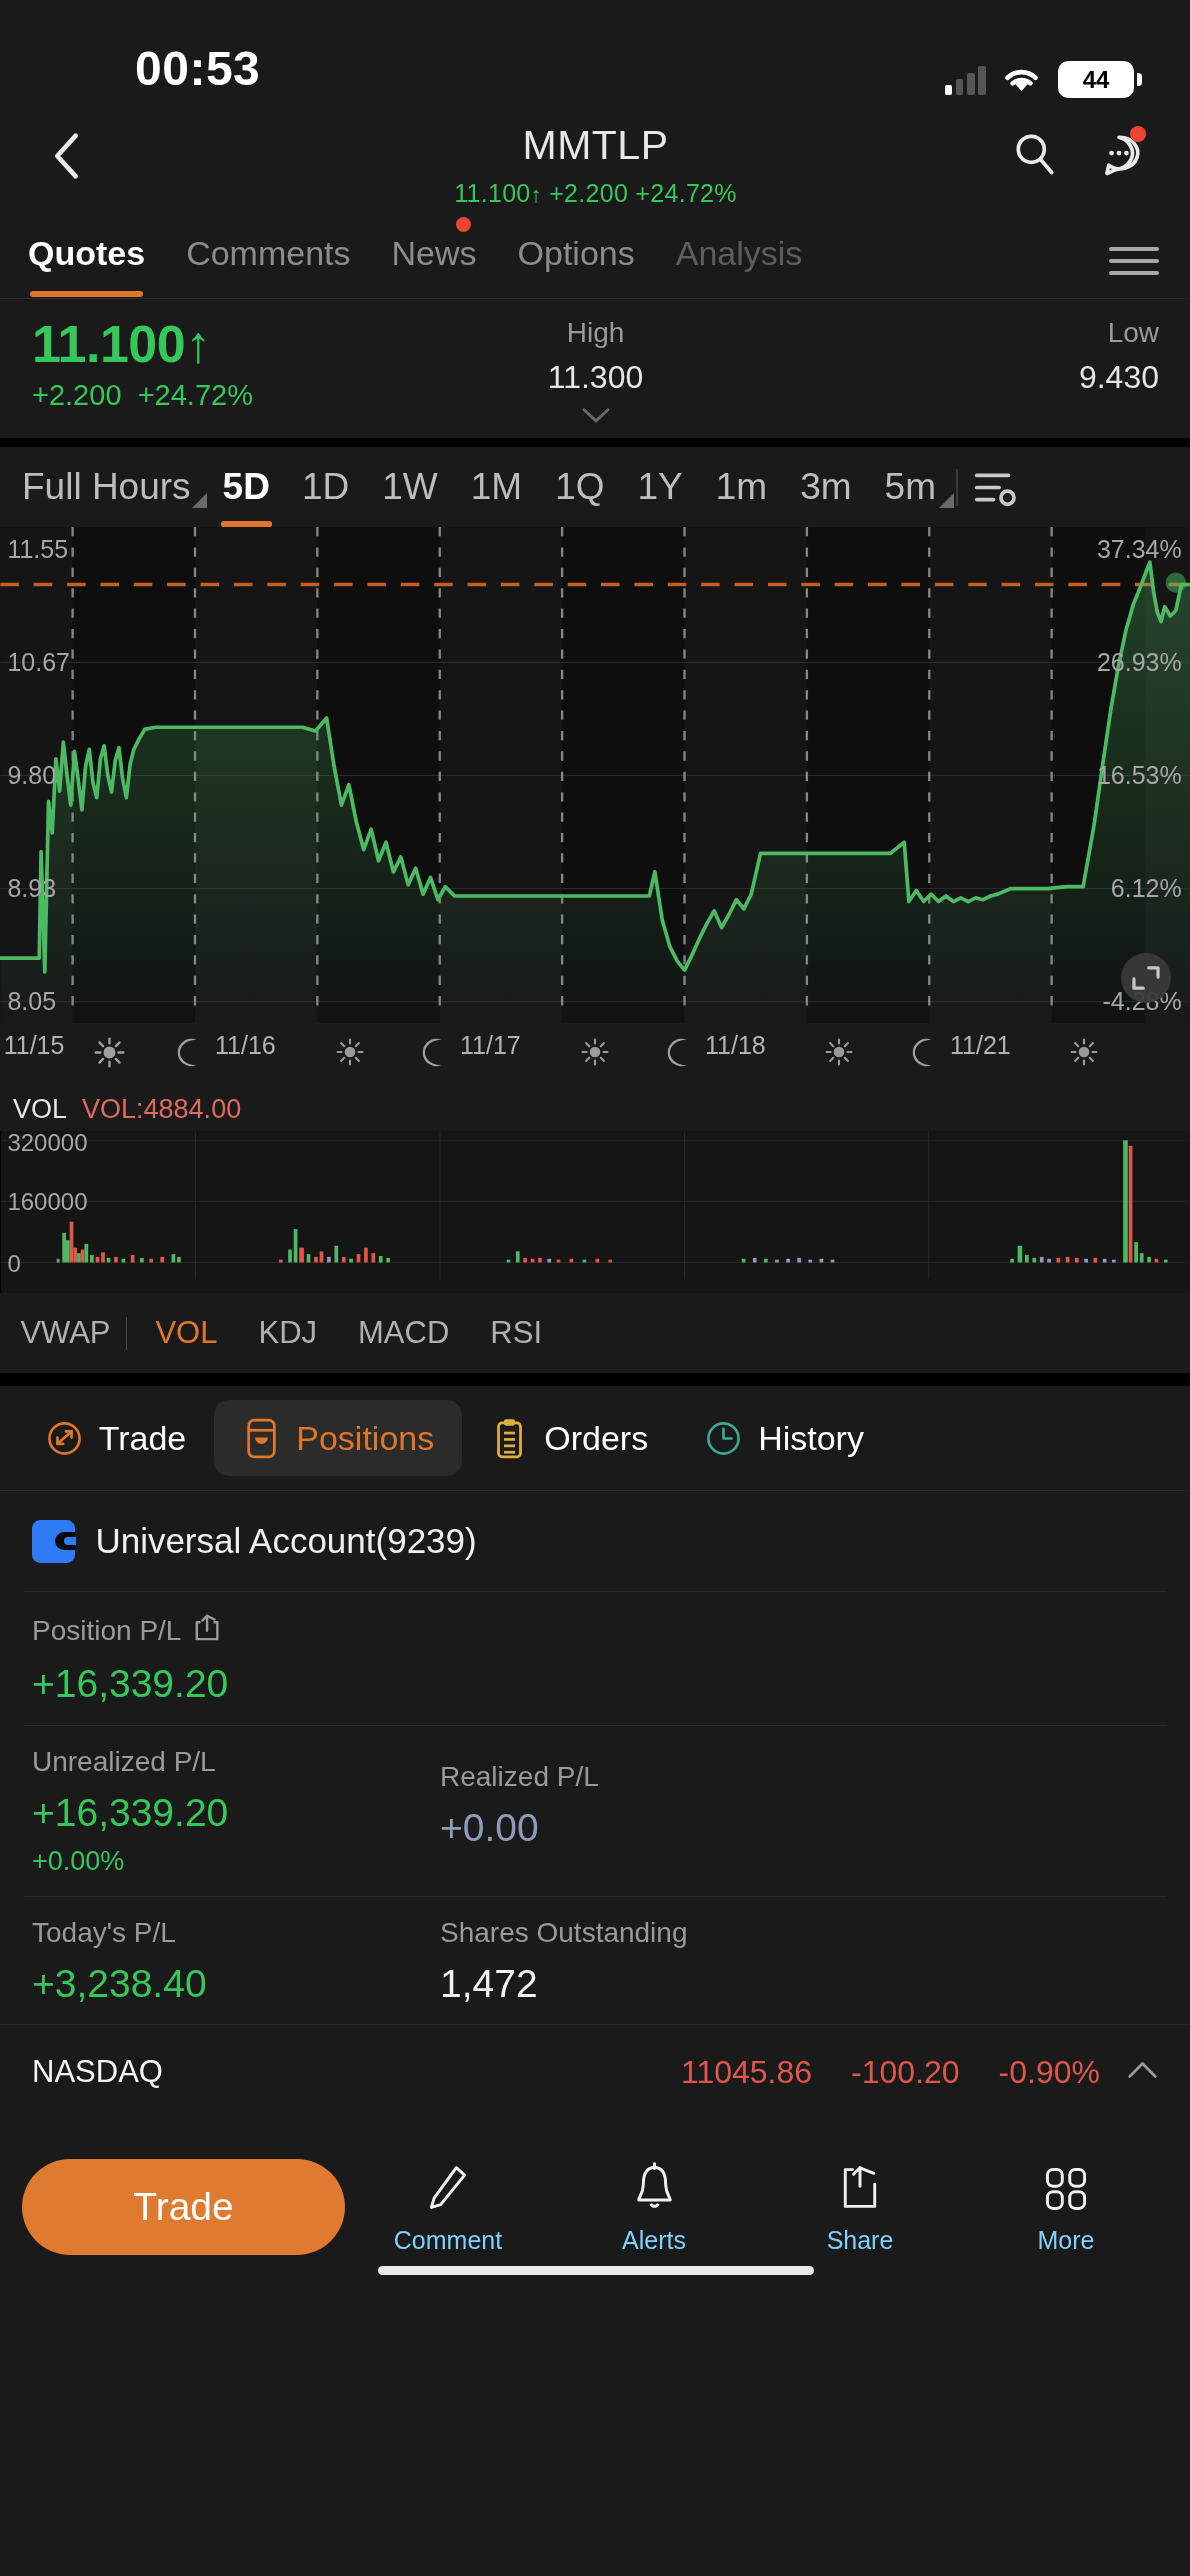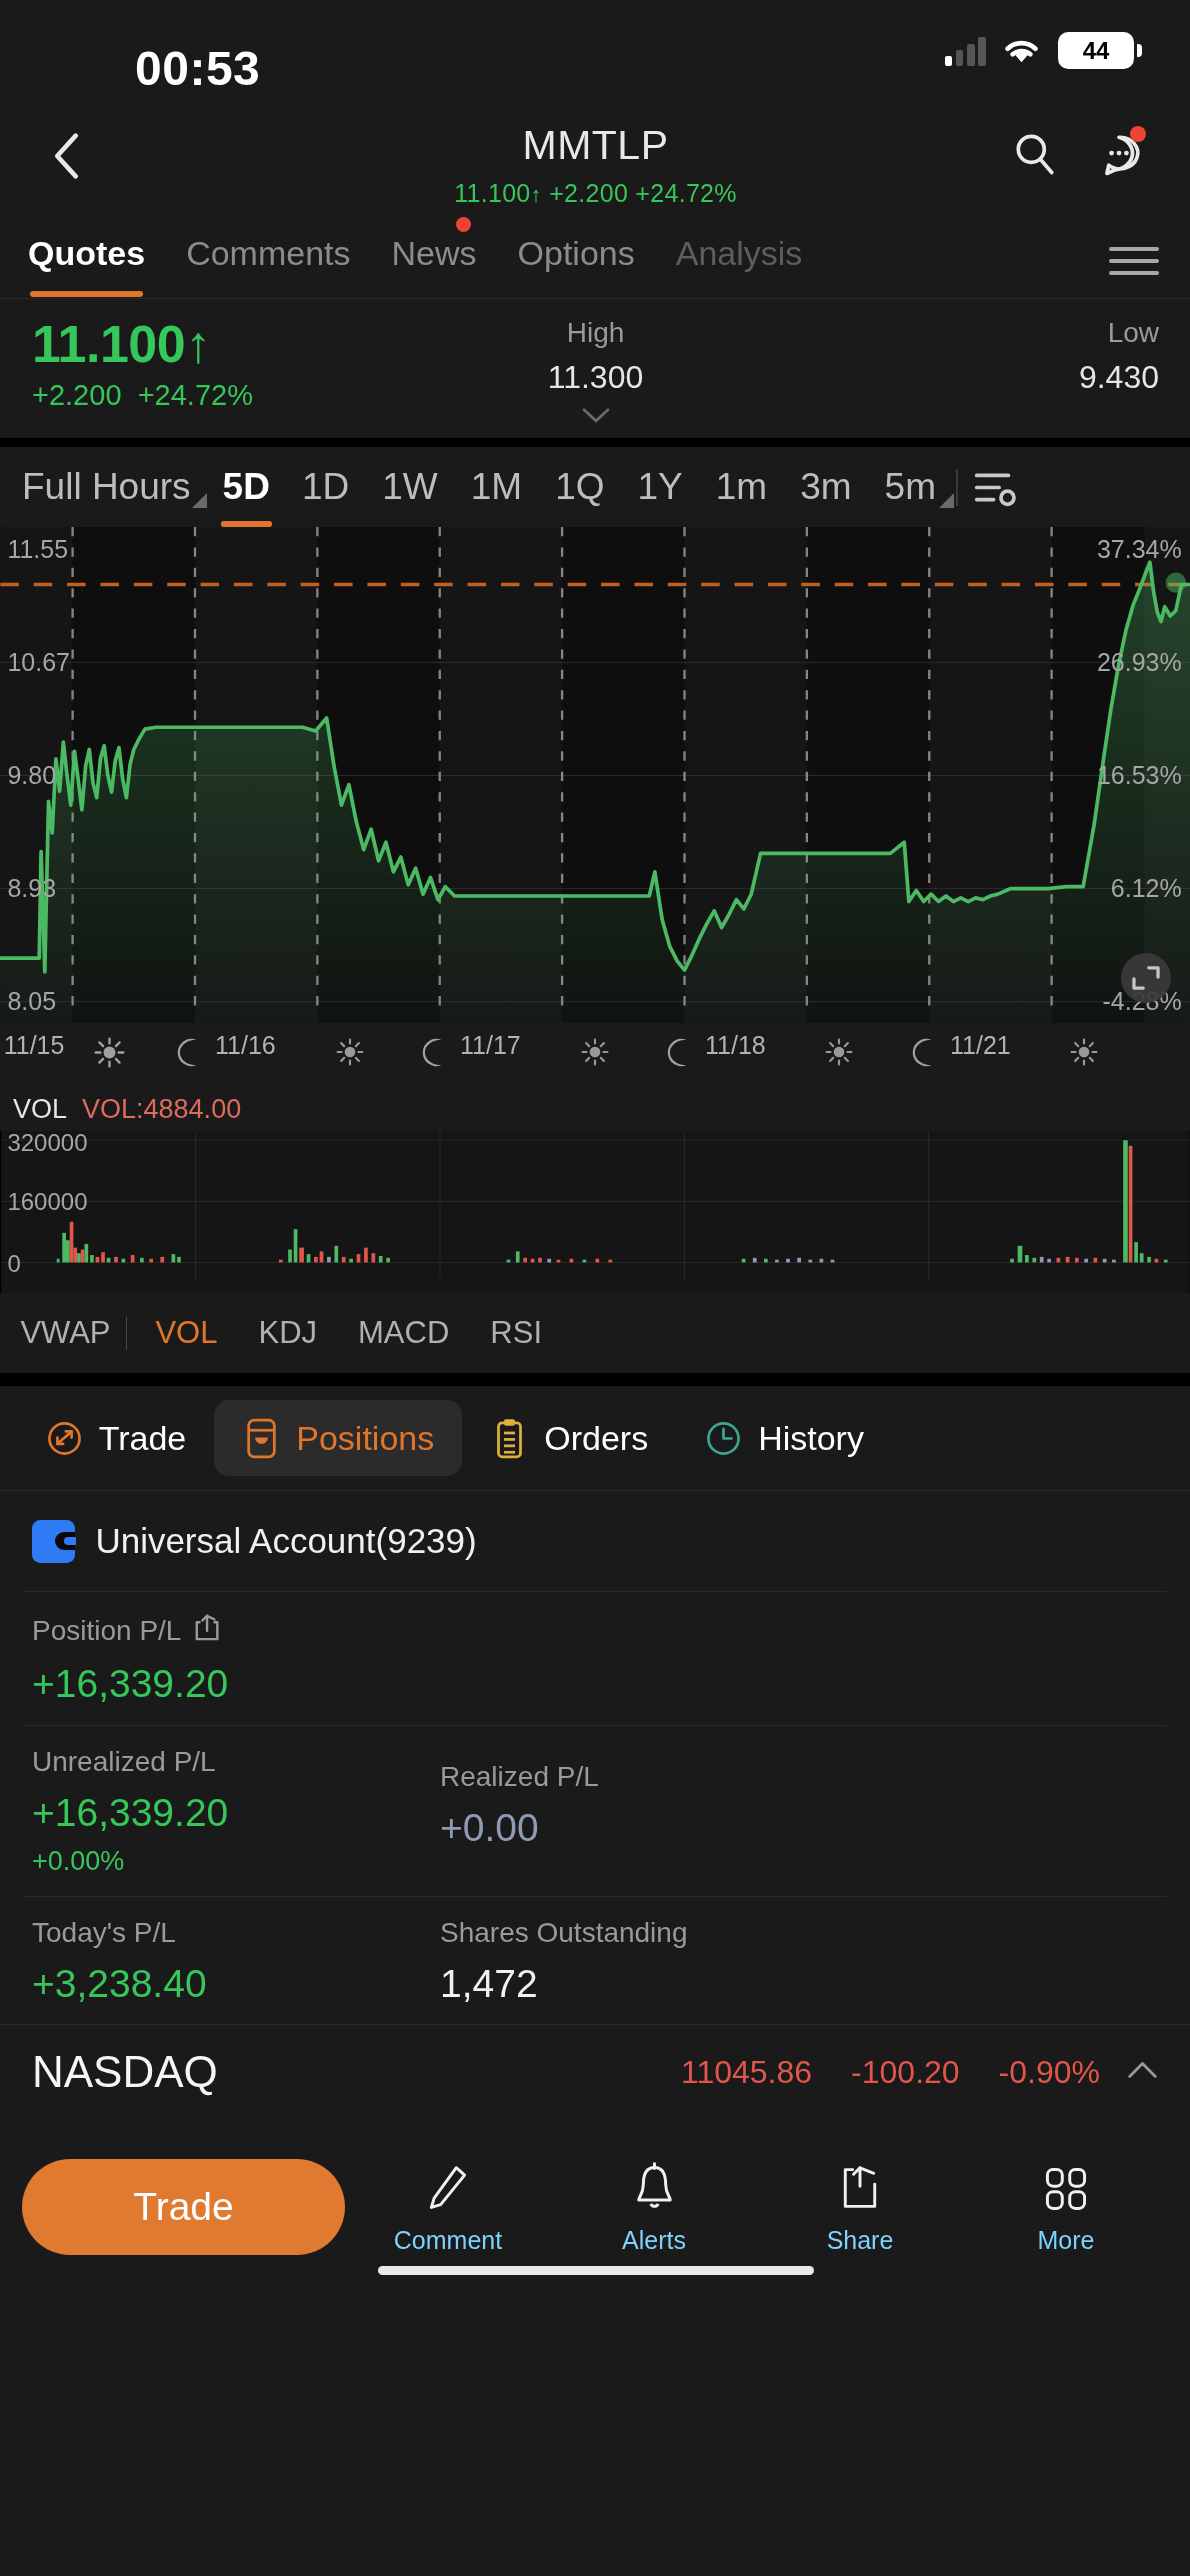--- a/index.html
+++ b/index.html
@@ -10,21 +10,21 @@
     overflow:hidden;
   }
   .phone { position:relative; width:1191px; height:2576px; background:#1a1a1a; }
 
   
   .statusbar { position:relative; height:102px; background:#1a1a1a; }
   .clock {
     position:absolute; left:135px; top:41px;
     font-size:48px; font-weight:600; color:#fff; letter-spacing:0.5px;
   }
-  .status-right { position:absolute; right:57px; top:32px; display:flex; align-items:center; gap:16.7px; }
+  .status-right { position:absolute; right:57px; top:61px; display:flex; align-items:center; gap:16.7px; }
   .sig { display:flex; align-items:flex-end; gap:3.7px; height:30px; }
   .sig i { display:block; width:7.4px; border-radius:1.9px; background:#fff; }
   .sig i:nth-child(1){ height:9.3px; background:#fff; }
   .sig i:nth-child(2){ height:16px; background:#555; }
   .sig i:nth-child(3){ height:22px; background:#555; }
   .sig i:nth-child(4){ height:29px; background:#555; }
   .wifi { width:39px; height:30px; position:relative; }
   .batt {
     width:76px; height:37px; background:#fff; border-radius:10.2px;
     display:flex; align-items:center; justify-content:center;
@@ -160,21 +160,21 @@
   .pl-sub { font-size:27px; margin-top:11px; }
   .pl-grid { display:flex; }
   .pl-col { flex:0 0 auto; }
   .pl-col.c1 { width:315px; }
 
   
   .nasdaq {
     height:95px; display:flex; align-items:center; padding:0 32px;
     border-top:0.9px solid #2a2a2a;
   }
-  .nq-name { font-size:44px; color:#f5f5f5; flex:1; }
+  .nq-name { font-size:31px; color:#f5f5f5; flex:1; }
   .nq-v { font-size:32px; color:#e0564a; margin-left:39px; }
   .nq-chev { margin-left:26px; color:#9a9a9a; font-size:28px; }
 
   
   .bottombar { position:relative; height:176px; display:flex; align-items:center; padding:0 22px; }
   .trade-pill {
     width:323px; height:96px; border-radius:48px; background:#e07a30;
     display:flex; align-items:center; justify-content:center;
     font-size:39px; color:#fff;
   }

